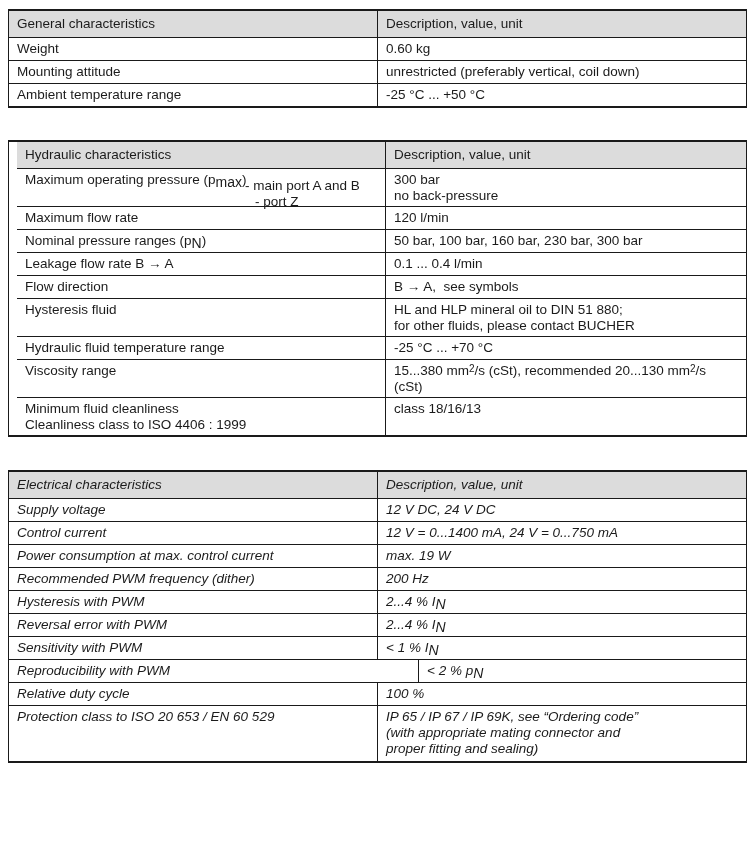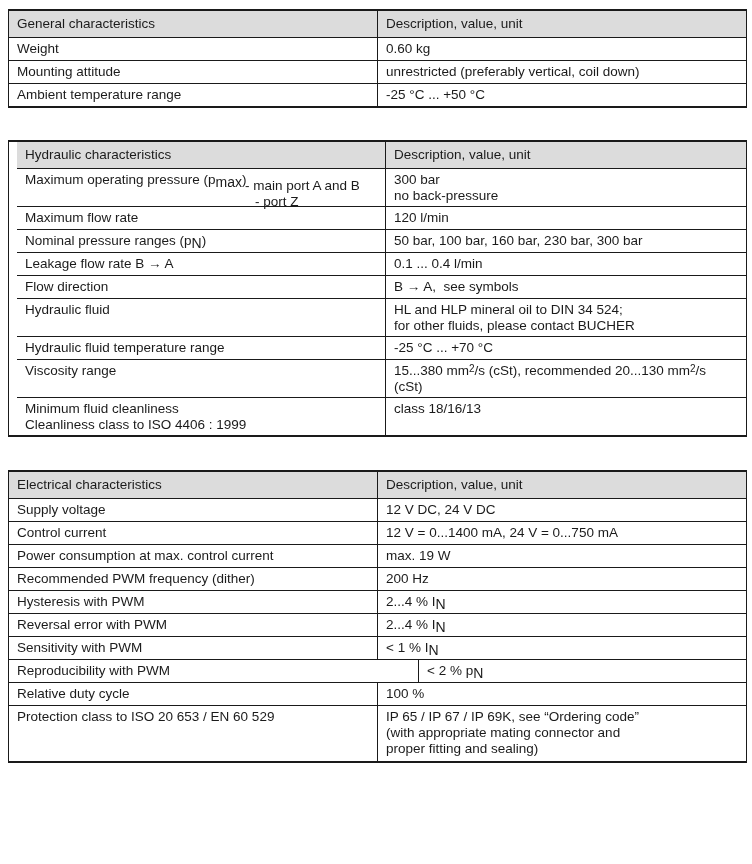--- a/index.html
+++ b/index.html
@@ -112,24 +112,24 @@
       <div class="row h1" style="border-top-color: rgb(26, 26, 26);">
         <div class="c1">
           <div class="line">Flow direction</div>
         </div>
         <div class="c2" style="border-left-color: rgb(26, 26, 26);">
           <div class="line">B → A,  see symbols</div>
         </div>
       </div>
       <div class="row h2" style="border-top-color: rgb(26, 26, 26);">
         <div class="c1">
-          <div class="line">Hydraulic fluid</div>
-        </div>
-        <div class="c2" style="border-left-color: rgb(26, 26, 26);">
-          <div class="line">HL and HLP mineral oil to DIN 34 524;</div>
+          <div class="line">Hysteresis fluid</div>
+        </div>
+        <div class="c2" style="border-left-color: rgb(26, 26, 26);">
+          <div class="line">HL and HLP mineral oil to DIN 51 880;</div>
           <div class="line">for other fluids, please contact BUCHER</div>
         </div>
       </div>
       <div class="row h1" style="border-top-color: rgb(26, 26, 26);">
         <div class="c1">
           <div class="line">Hydraulic fluid temperature range</div>
         </div>
         <div class="c2" style="border-left-color: rgb(26, 26, 26);">
           <div class="line">-25 °C ... +70 °C</div>
         </div>
@@ -145,21 +145,21 @@
       <div class="row h2" style="border-top-color: rgb(26, 26, 26); justify-content: space-between;">
         <div class="c1">
           <div class="line">Minimum fluid cleanliness</div>
           <div class="line">Cleanliness class to ISO 4406 : 1999</div>
         </div>
         <div class="c2" style="border-left-color: rgb(26, 26, 26);">
           <div class="line">class 18/16/13</div>
         </div>
       </div>
     </div>
-  <div class="tbl" id="t-electrical" style="border-color: rgb(26, 26, 26);">
+  <div class="tbl" id="t-electrical" style="border-color: rgb(26, 26, 26); font-style: italic;">
       <div class="hdr" style="background: rgb(220, 220, 220);">
         <div class="c1 hcell">Electrical characteristics</div>
         <div class="c2 hcell">Description, value, unit</div>
       </div>
       <div class="row h1" style="border-top-color: rgb(26, 26, 26);">
         <div class="c1">
           <div class="line">Supply voltage</div>
         </div>
         <div class="c2" style="border-left-color: rgb(26, 26, 26);">
           <div class="line">12 V DC, 24 V DC</div>

